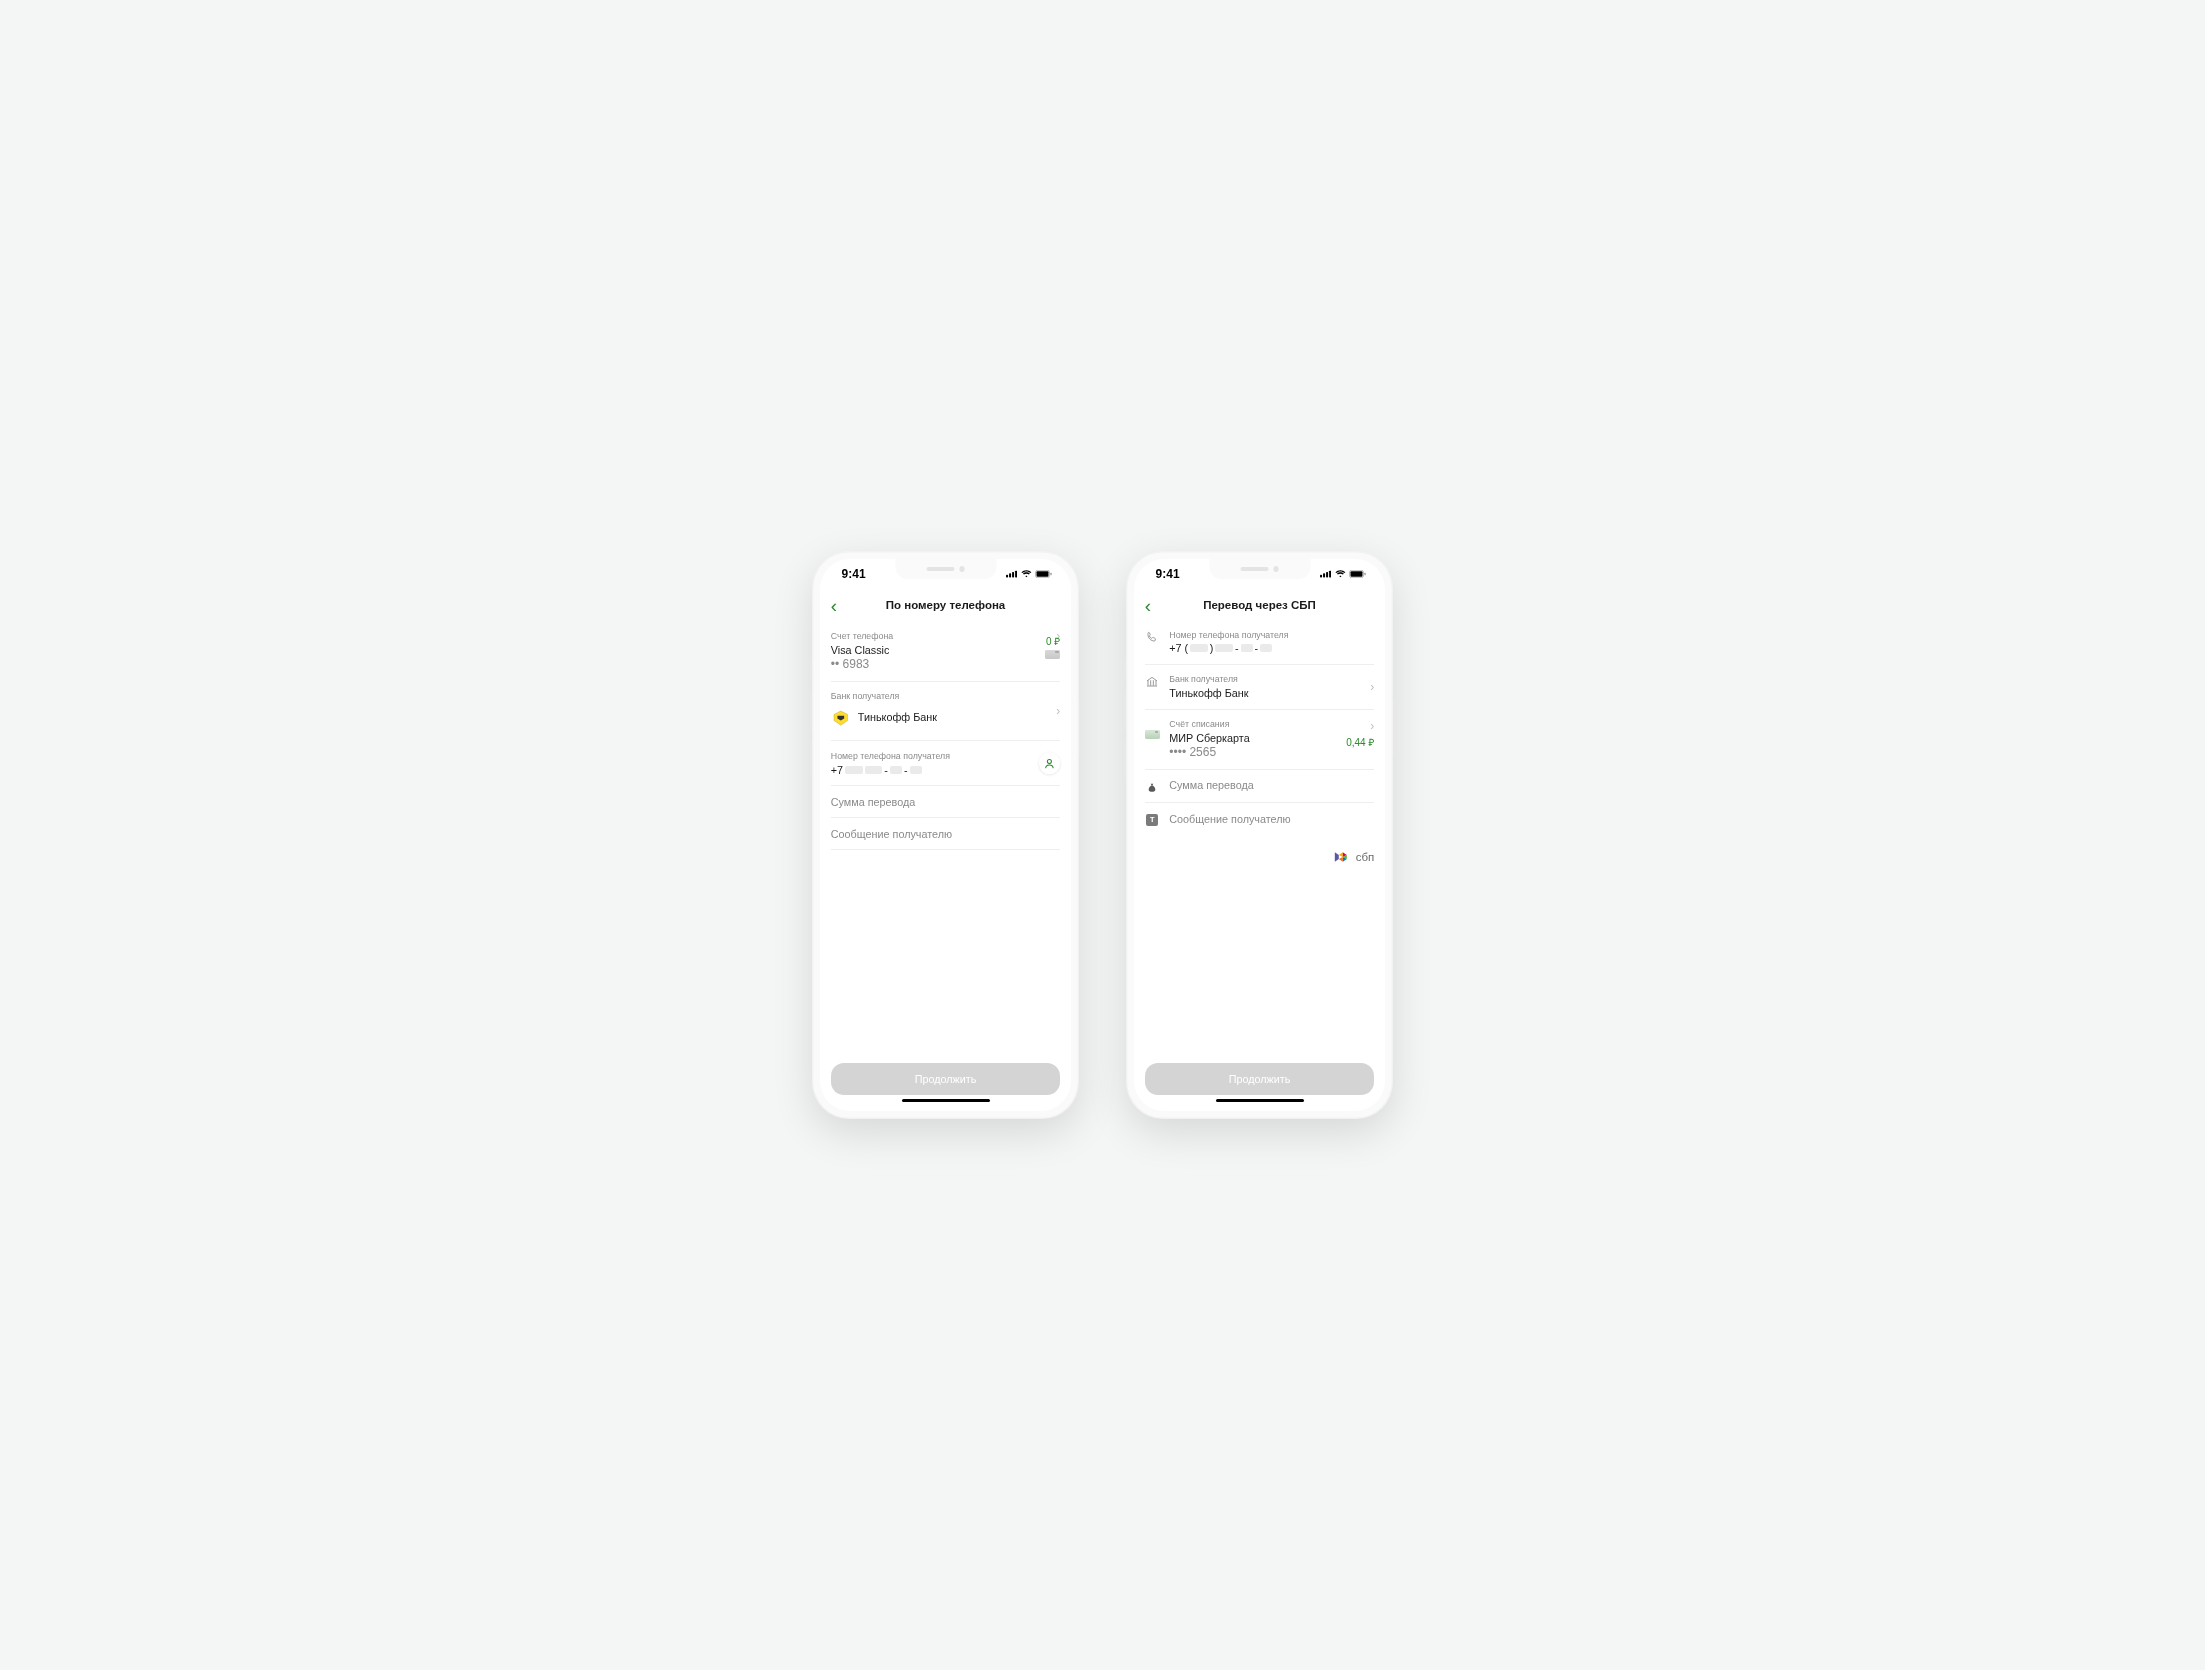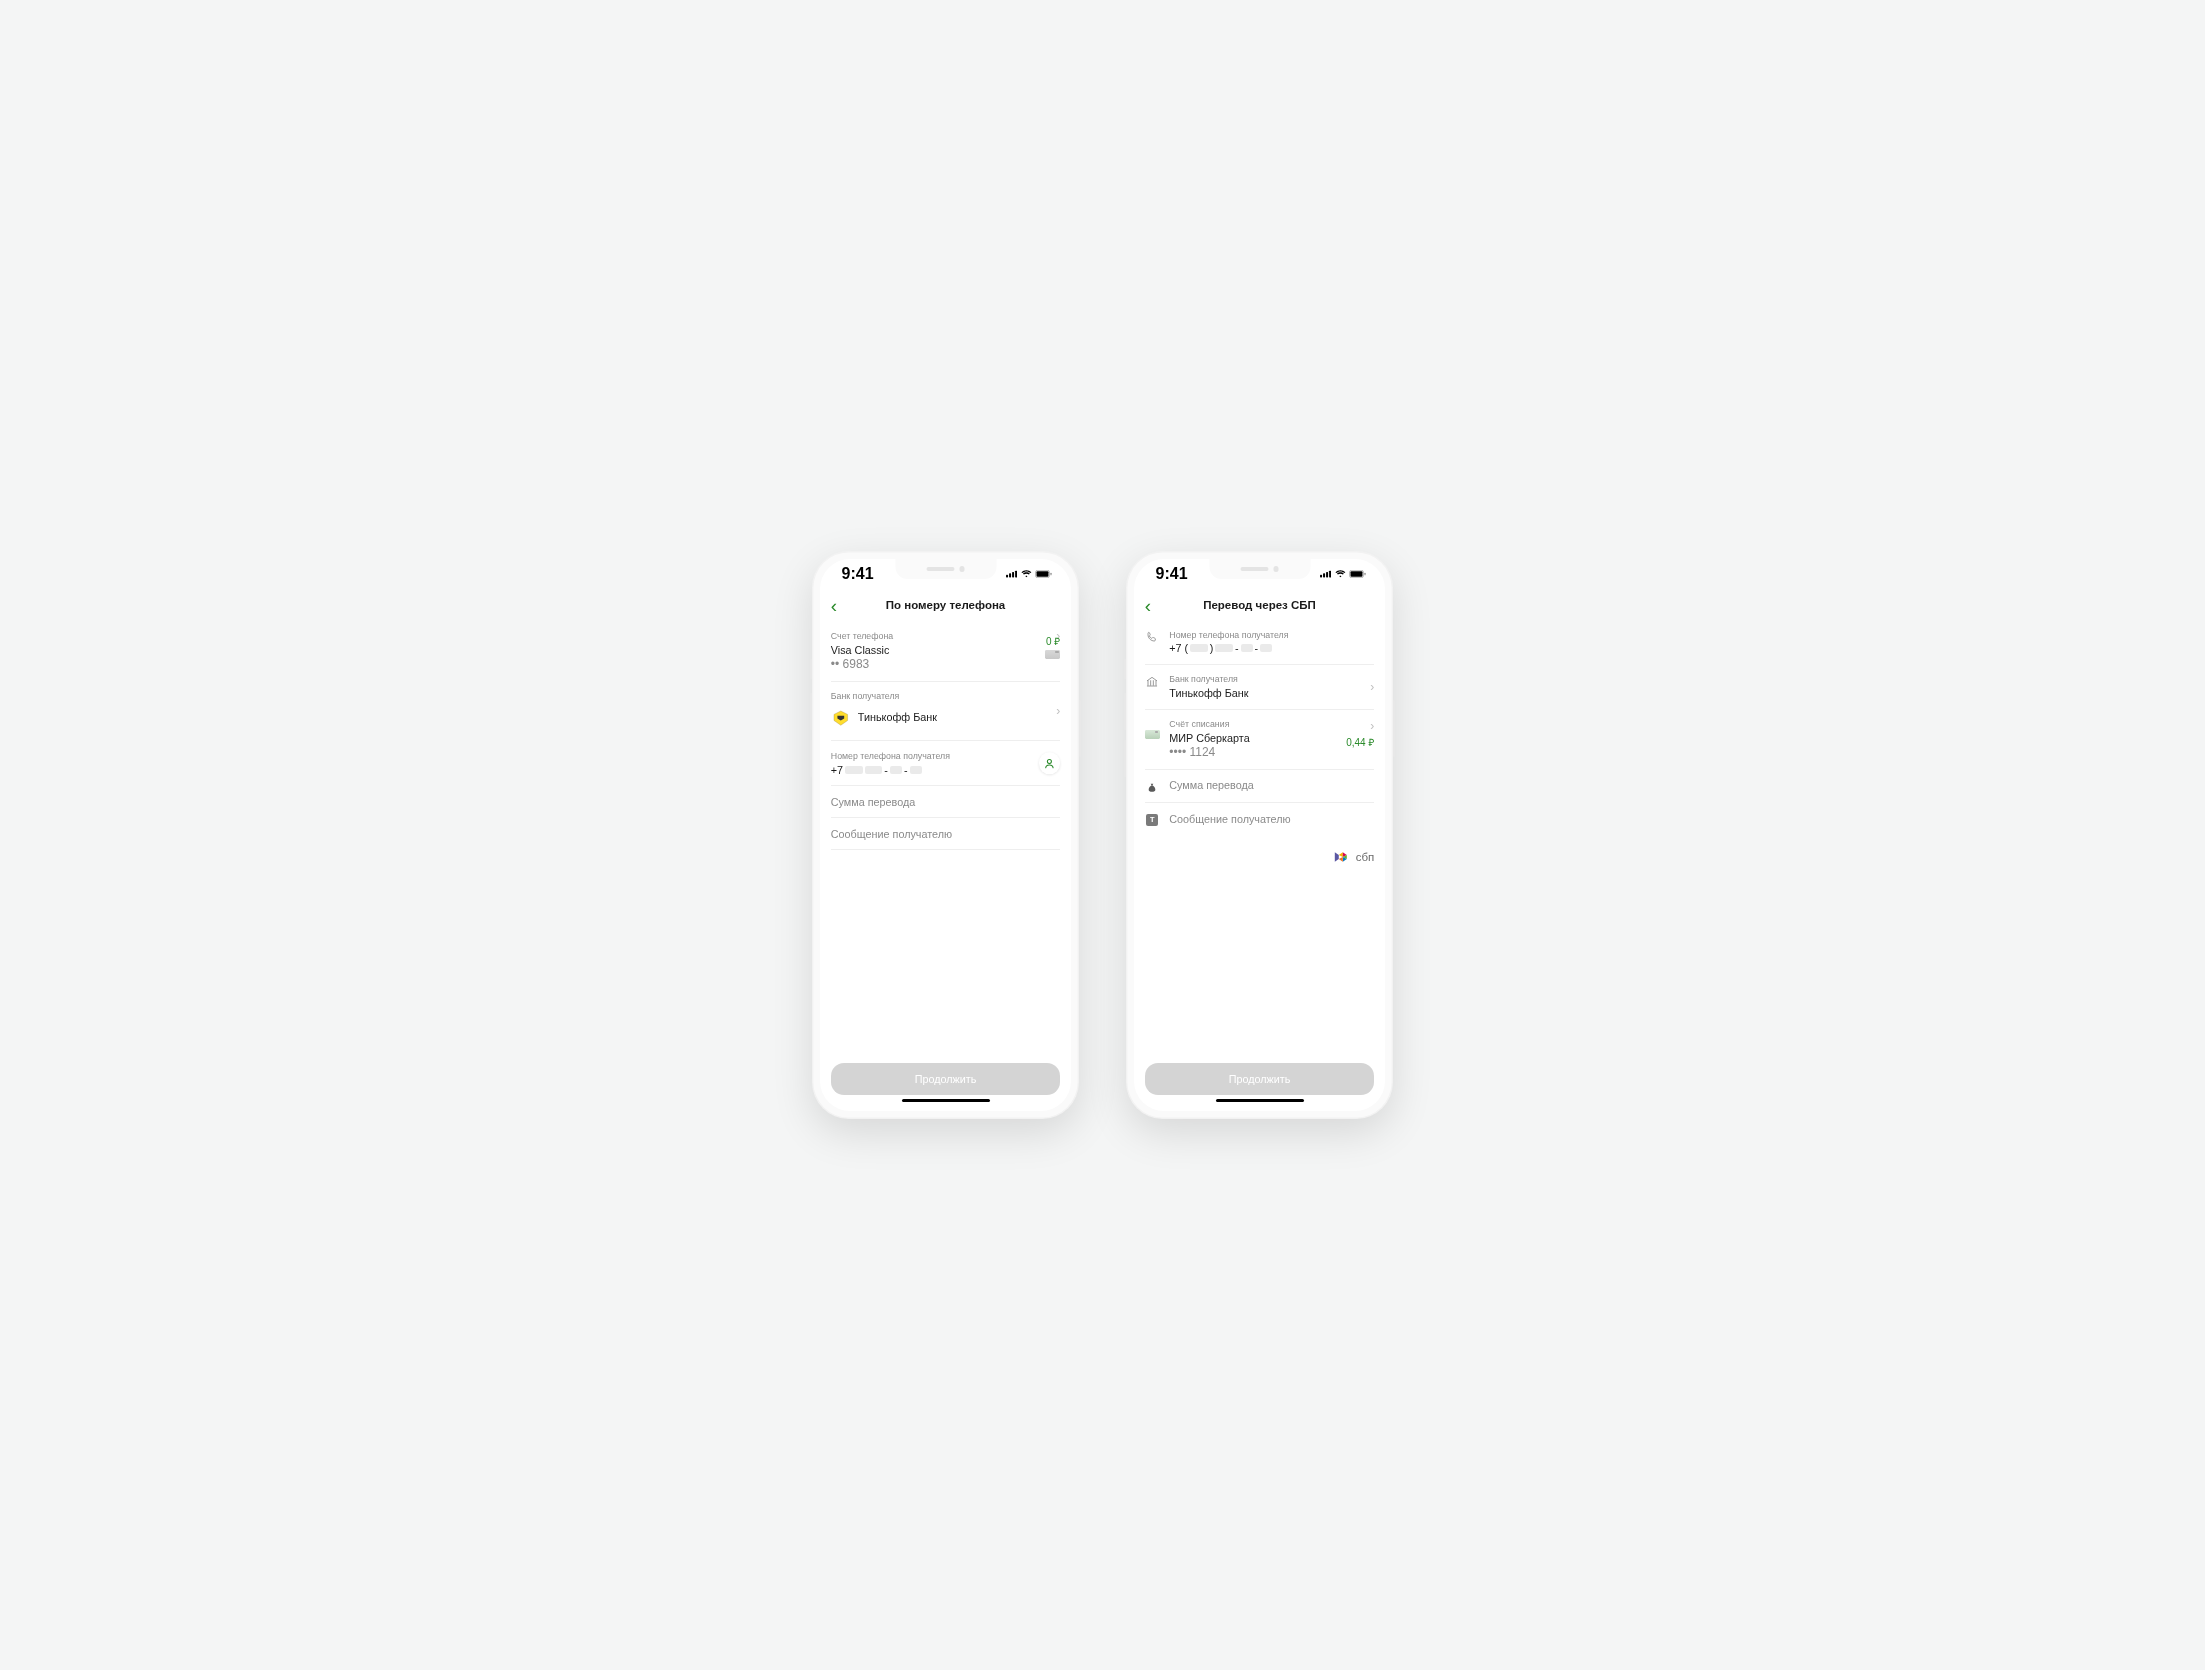--- a/index.html
+++ b/index.html
@@ -90,21 +90,21 @@
   height:5.4px;
   background:#e4e4e4;
   border-radius:50%;
 }
 .status-bar {
   height: 30px;
   display: flex;
   justify-content: space-between;
   align-items: center;
   padding: 0 19px 0 21.6px;
-  font-size: 16px;
+  font-size: 12px;
   font-weight: 600;
 }
 .status-icons{display:flex;gap:3.4px;align-items:center}
 .header {
   display: flex;
   align-items: center;
   padding: 6.8px 10.8px 9.5px;
   position: relative;
 }
 .back {
@@ -404,21 +404,21 @@
         </div>
       </div>
 
       <div class="row">
         <div class="left-icon" style="padding-top:10.8px">
           <div class="card-chip" style="margin:0;background:linear-gradient(#d8e8d8,#b8d0b8)"></div>
         </div>
         <div class="row-body">
           <div class="row-label">Счёт списания</div>
           <div class="row-value">МИР Сберкарта</div>
-          <div class="row-sub">•••• 1124</div>
+          <div class="row-sub">•••• 2565</div>
           <span class="chevron" style="top:6.8px">›</span>
           <div class="balance-val" style="position:absolute;right:0;top:16px">0,44 ₽</div>
         </div>
       </div>
 
       <div class="row">
         <div class="left-icon">
           <svg width="12" height="12" viewBox="0 0 18 18">
               <path d="M7 4h4l-1 2h-2zM9 6c-3 2-5 4-5 7 0 2 2 3 5 3s5-1 5-3c0-3-2-5-5-7z" fill="#5a5a5a"></path>
             </svg>

